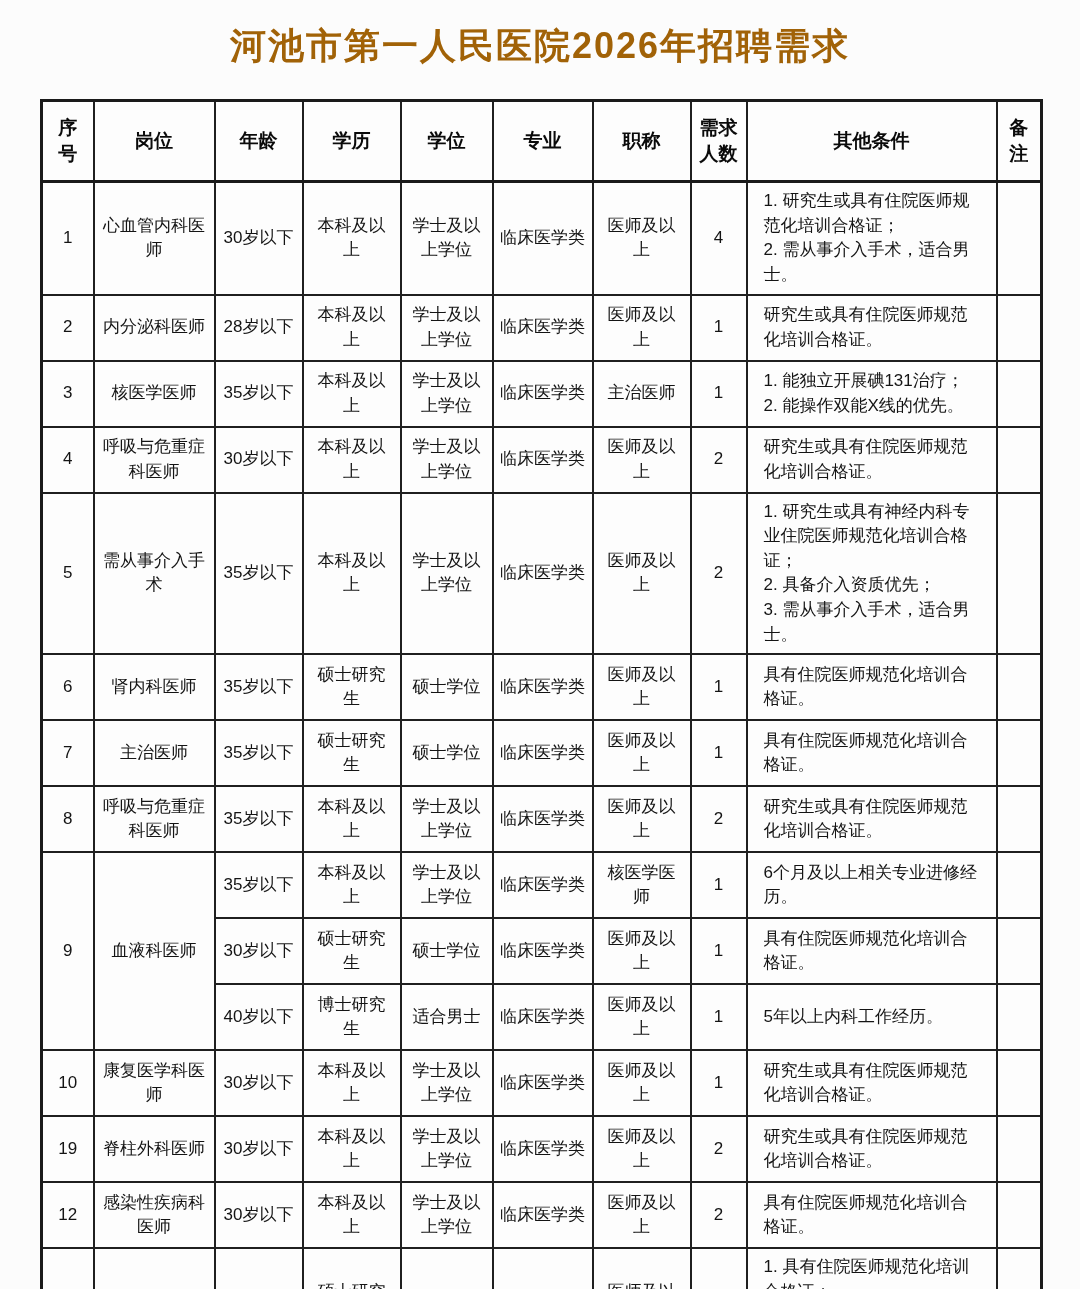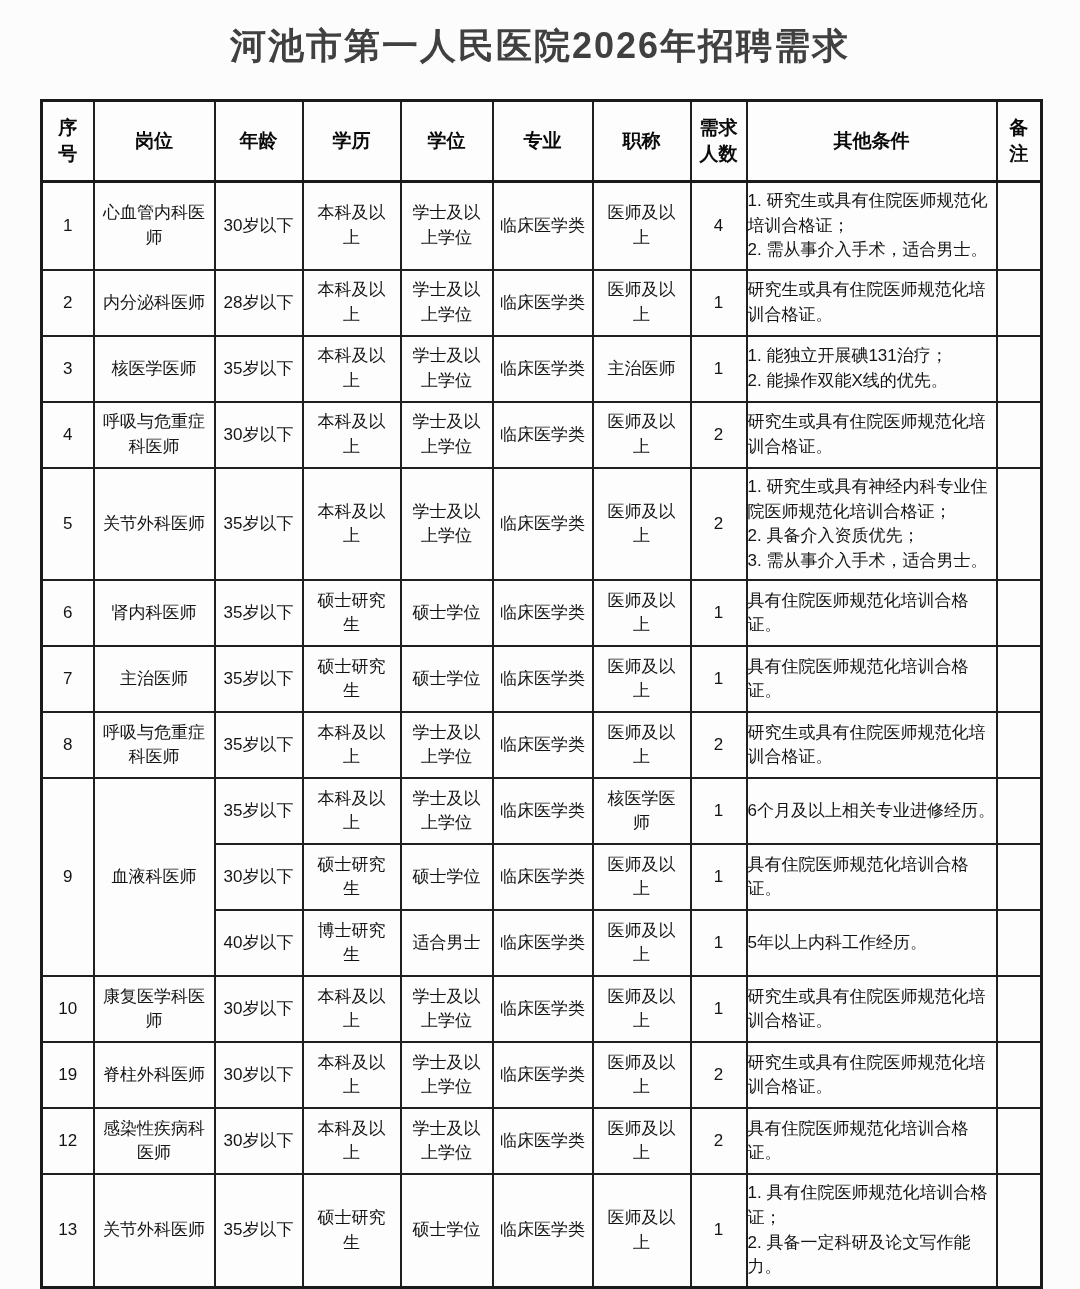--- a/index.html
+++ b/index.html
@@ -16,21 +16,21 @@
     background: #fcfcfc;
     box-sizing: border-box;
     padding: 16px 40px 10px 40px;
   }
   h1.doc-title {
     margin: 6px 0 28px 0;
     text-align: center;
     font-size: 36px;
     font-weight: 900;
     letter-spacing: 2px;
-    color: #404040;
+    color: #a16207;
   }
   table.recruit {
     width: 1000px;
     border-collapse: collapse;
     table-layout: fixed;
     background: #fdfdfd;
     border: 3px solid #1a1a1a;
   }
   table.recruit col.c0 { width: 52px; }
   table.recruit col.c1 { width: 121px; }
@@ -57,21 +57,21 @@
     font-weight: 700;
     height: 68px;
     border-bottom: 3px solid #1a1a1a;
     color: #0a0a0a;
     line-height: 1.35;
   }
   table.recruit td { height: 52px; }
   table.recruit td.c-8 {
     text-align: left;
     white-space: pre-line;
-    padding: 6px 0;
+    padding: 6px 16px;
   }
   table.recruit tr { page-break-inside: avoid; }
 </style>
 </head>
 <body>
 
 <div class="page">
   <h1 class="doc-title">河池市第一人民医院2026年招聘需求</h1>
 
   <table class="recruit">
@@ -147,21 +147,21 @@
           <td class="c-3">本科及以上</td>
           <td class="c-4">学士及以上学位</td>
           <td class="c-5">临床医学类</td>
           <td class="c-6">医师及以上</td>
           <td class="c-7">2</td>
           <td class="c-8">研究生或具有住院医师规范化培训合格证。</td>
           <td class="c-9"></td>
         </tr>
         <tr>
           <td class="c-0">5</td>
-          <td class="c-1">关节外科医师</td>
+          <td class="c-1">需从事介入手术</td>
           <td class="c-2">35岁以下</td>
           <td class="c-3">本科及以上</td>
           <td class="c-4">学士及以上学位</td>
           <td class="c-5">临床医学类</td>
           <td class="c-6">医师及以上</td>
           <td class="c-7">2</td>
           <td class="c-8">1. 研究生或具有神经内科专业住院医师规范化培训合格证；
 2. 具备介入资质优先；
 3. 需从事介入手术，适合男士。</td>
           <td class="c-9"></td>

